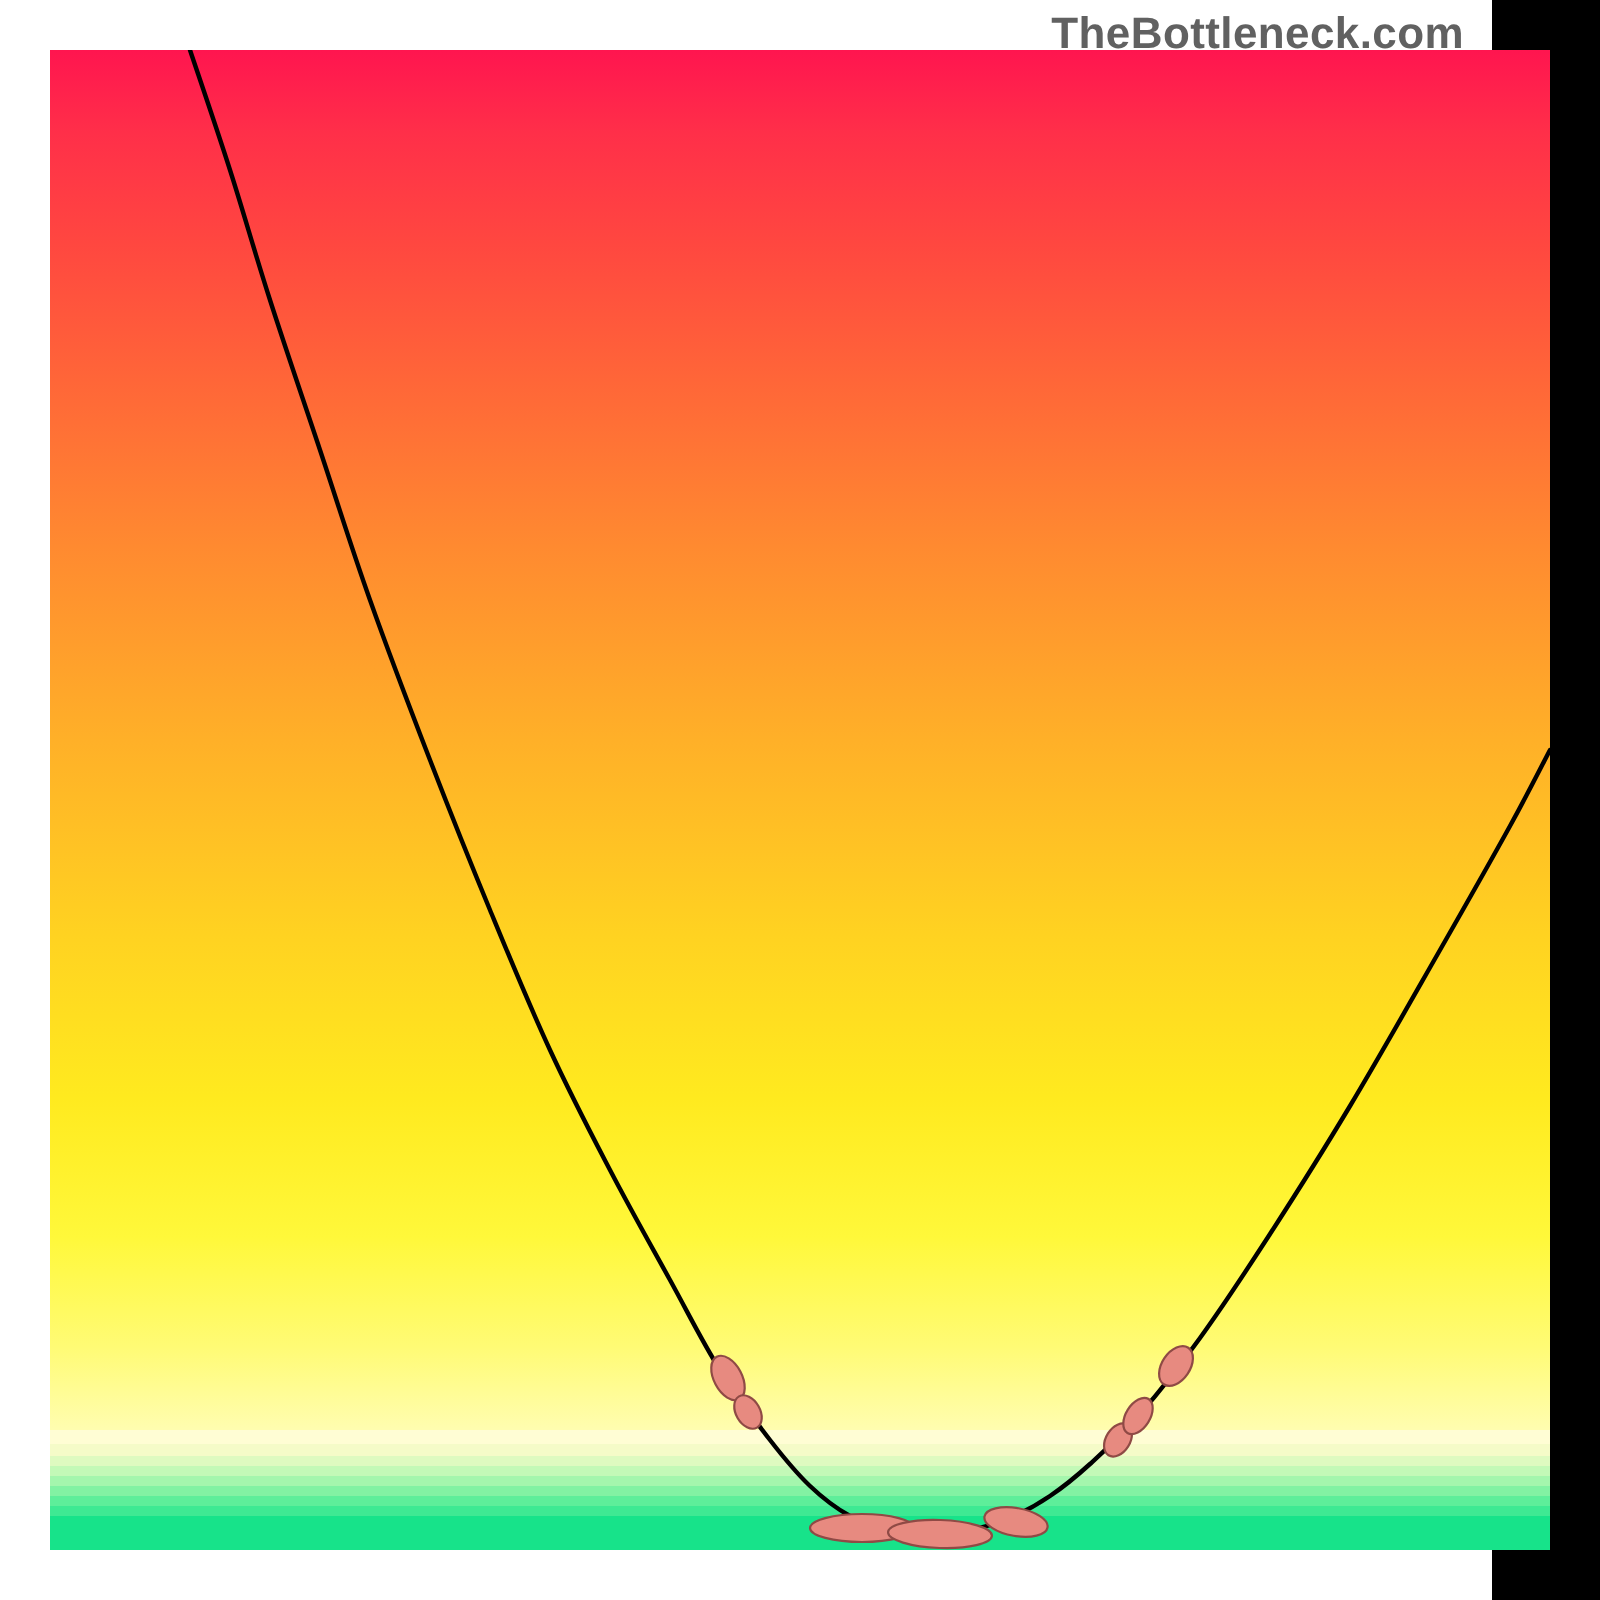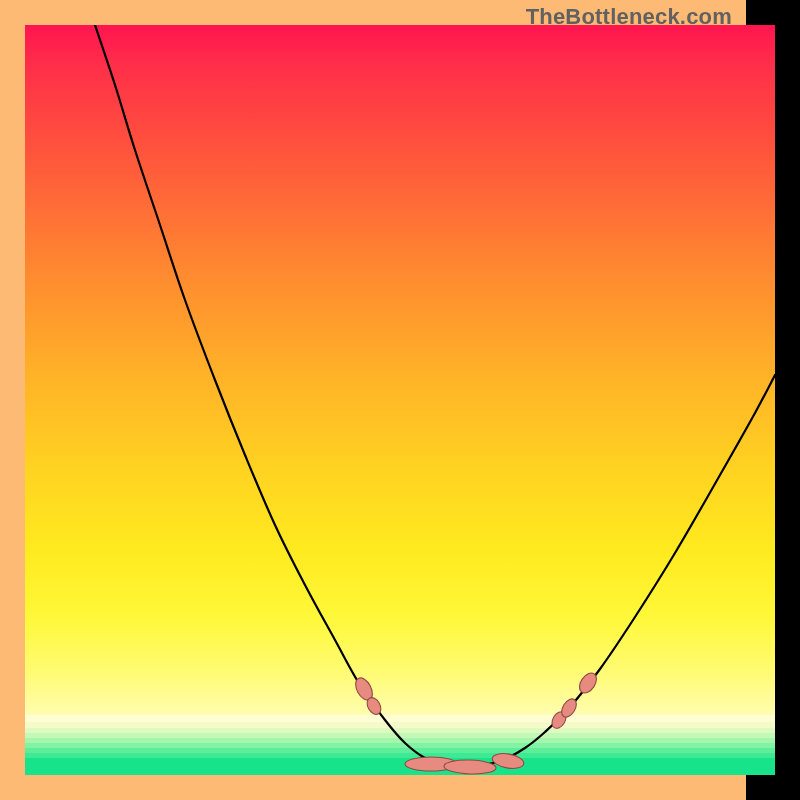--- a/index.html
+++ b/index.html
@@ -8,21 +8,21 @@
     width: 800px;
     height: 800px;
     overflow: hidden;
     background: #000;
     font-family: Arial, Helvetica, sans-serif;
   }
   .frame {
     position: relative;
     width: 746px;
     height: 800px;
-    background: #fdba74;
+    background: #ffffff;
   }
   .plot-area {
     position: absolute;
     left: 25px;
     top: 25px;
     width: 750px;
     height: 750px;
     overflow: hidden;
   }
   .bg-upper {

